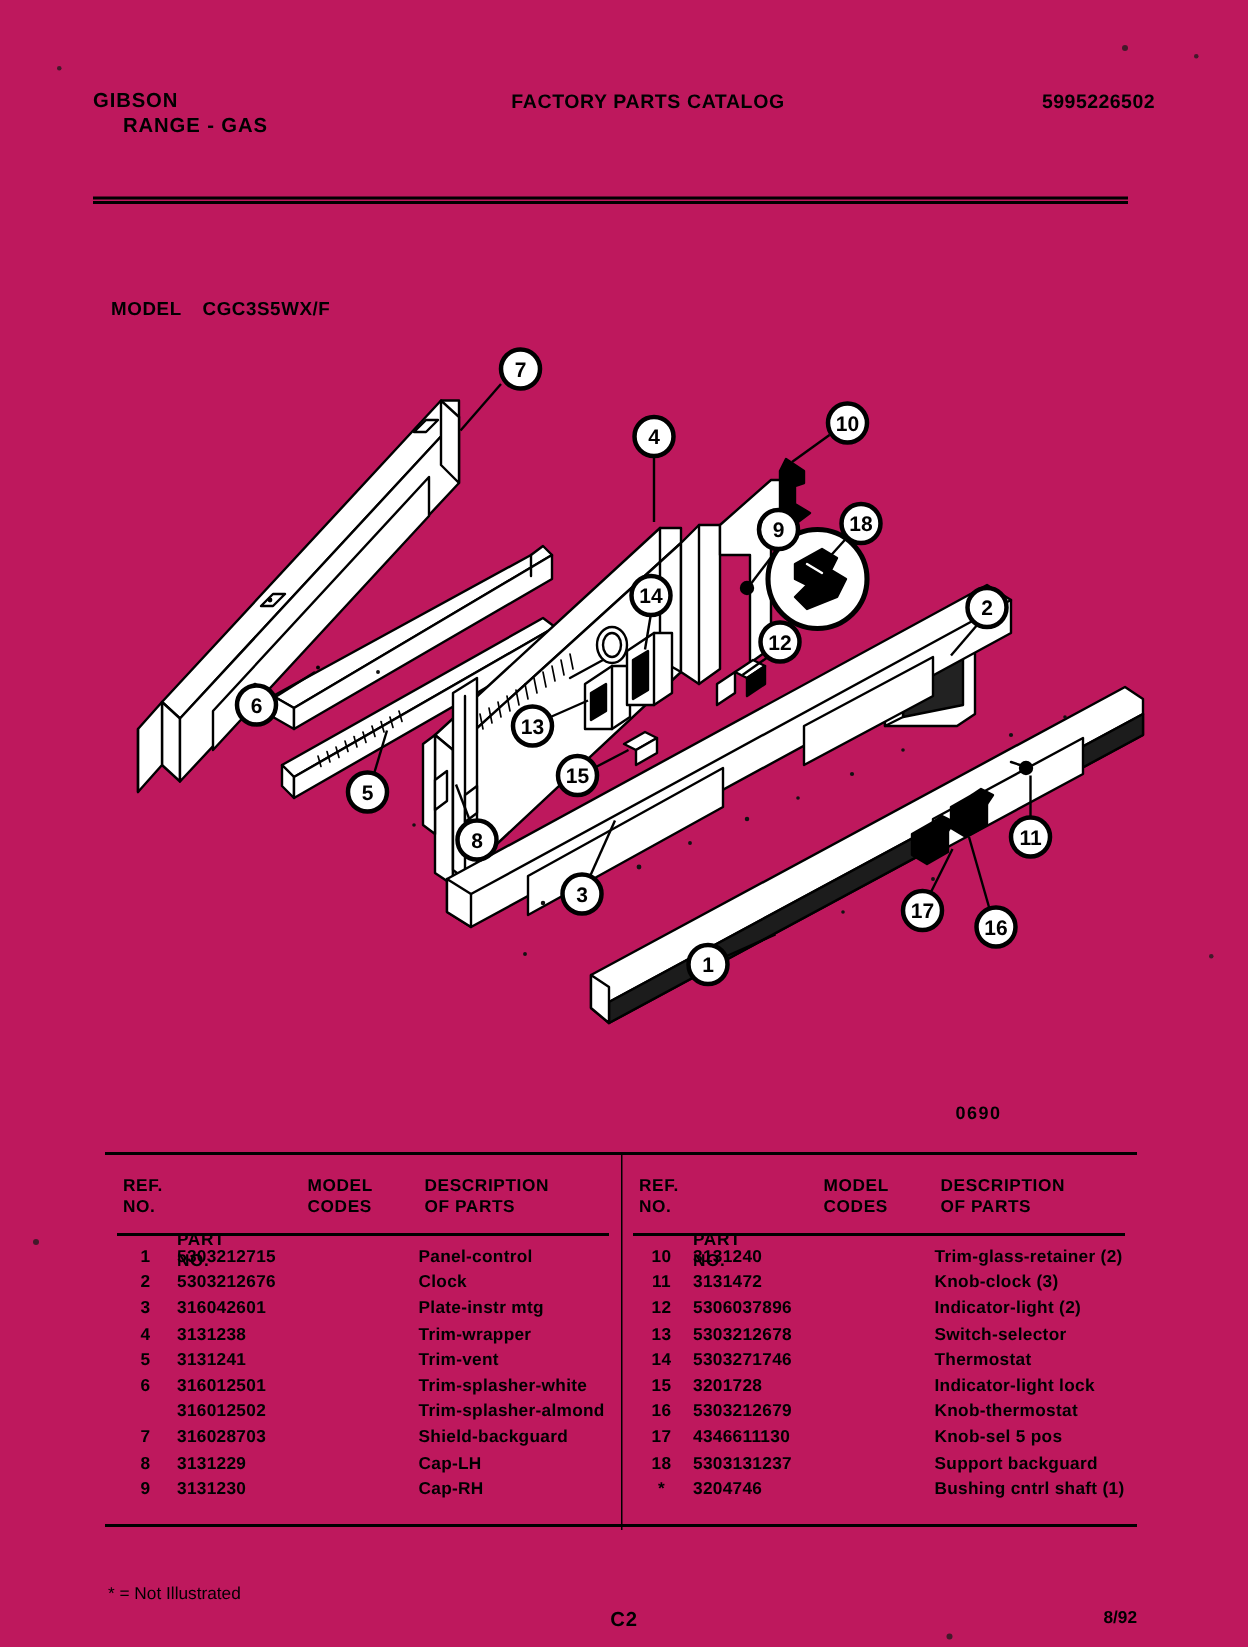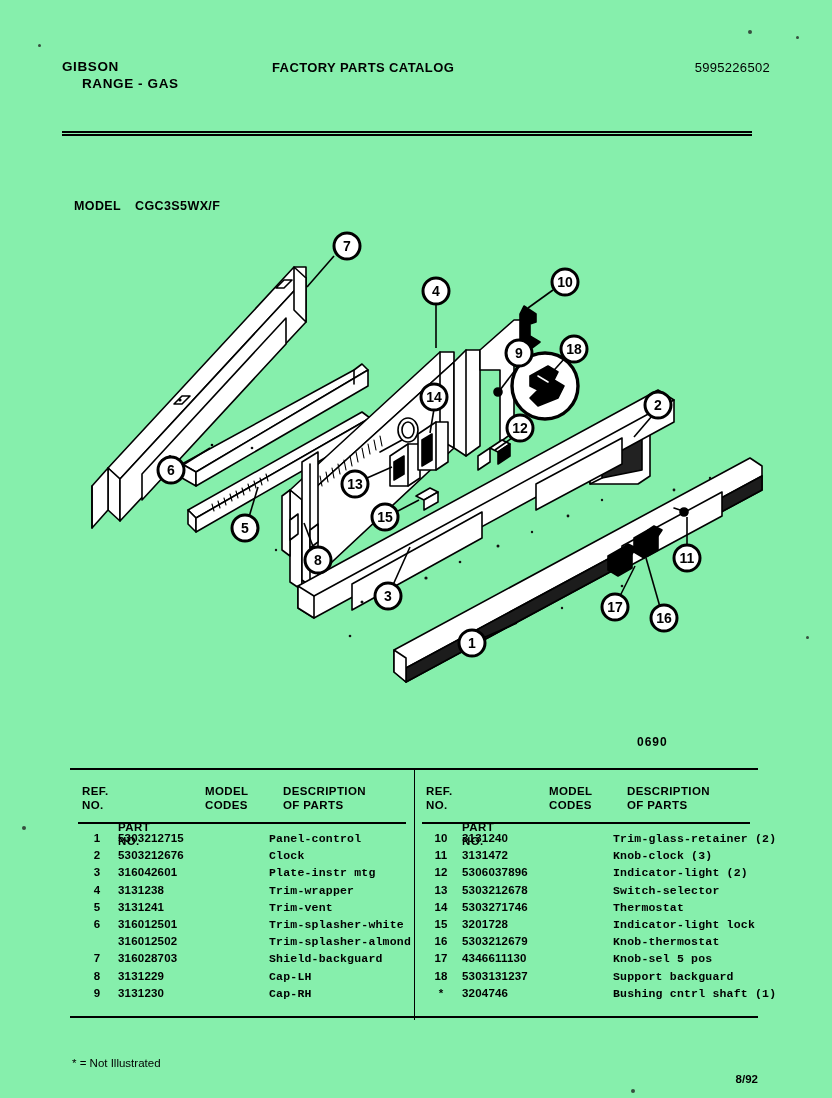--- a/index.html
+++ b/index.html
@@ -15,21 +15,21 @@
     font-family: "Liberation Sans", sans-serif;
     color: #000000;
     overflow: hidden;
   }
 
   .page {
     position: absolute;
     left: 0; top: 0;
     width: 832px;
     height: 1098px;
-    background: #86efac;
+    background: #be185d;
   }
 
   
   .speck {
     position: absolute;
     background: #1a1a1a;
     border-radius: 50%;
     opacity: .75;
   }
 
@@ -48,30 +48,30 @@
     font-size: 13.5px;
     letter-spacing: .6px;
     line-height: 17px;
   }
   .brand .l2 { display:block;margin-left:20px; }
   .catalog-title {
     position: absolute;
     left: 210px;
     top: 2px;
     width: 320px;
-    text-align: left;
+    text-align: center;
     font-weight: bold;
     font-size: 13px;
     letter-spacing: .4px;
   }
   .catalog-number {
     position: absolute;
     right: 0;
     top: 2px;
-    font-weight: normal;
+    font-weight: bold;
     font-size: 13px;
     letter-spacing: .3px;
   }
 
   .rule-top {
     position: absolute;
     left: 62px;
     top: 131px;
     width: 690px;
     height: 5px;
@@ -177,21 +177,21 @@
     position: relative;
     height: 17.2px;
     font-size: 11.5px;
     font-weight: bold;
     letter-spacing: .2px;
   }
   .cell { position: absolute; top: 0; white-space: nowrap; }
   .c-ref  { left: 12px; width: 30px; text-align: center; }
   .c-part { left: 48px; }
   .c-code { left: 135px; }
-  .c-desc { left: 199px; font-family: Liberation Mono, monospace; }
+  .c-desc { left: 209px; }
 
   
   .footnote {
     position: absolute;
     left: 72px;
     top: 1057px;
     font-size: 11.5px;
     font-weight: normal;
   }
   .page-code {
@@ -686,20 +686,21 @@
             <div class="cell c-ref">*</div>
             <div class="cell c-part">3204746</div>
             <div class="cell c-code"></div>
             <div class="cell c-desc">Bushing cntrl shaft (1)</div>
           </div>
         </div>
     </div>
   </div>
 
   <div class="footnote">* = Not Illustrated</div>
+  <div class="page-code">C2</div>
   <div class="revision">8/92</div>
 
   <div class="speck" style="left:38px;  top:44px;  width:3px; height:3px;"></div>
   <div class="speck" style="left:748px; top:30px;  width:4px; height:4px;"></div>
   <div class="speck" style="left:796px; top:36px;  width:3px; height:3px;"></div>
   <div class="speck" style="left:22px;  top:826px; width:4px; height:4px;"></div>
   <div class="speck" style="left:631px; top:1089px;width:4px; height:4px;"></div>
   <div class="speck" style="left:806px; top:636px; width:3px; height:3px;"></div>
 </div>
 

